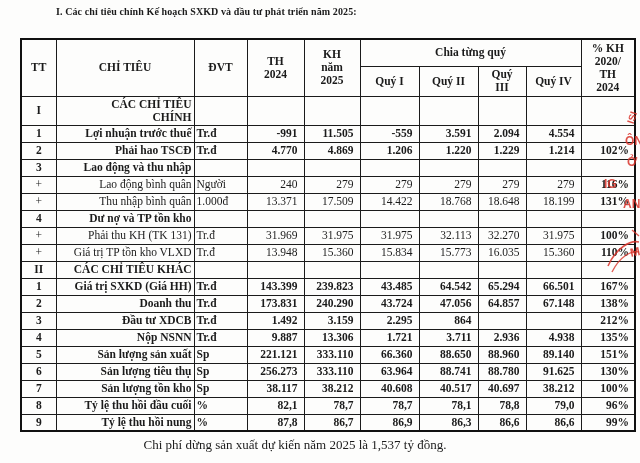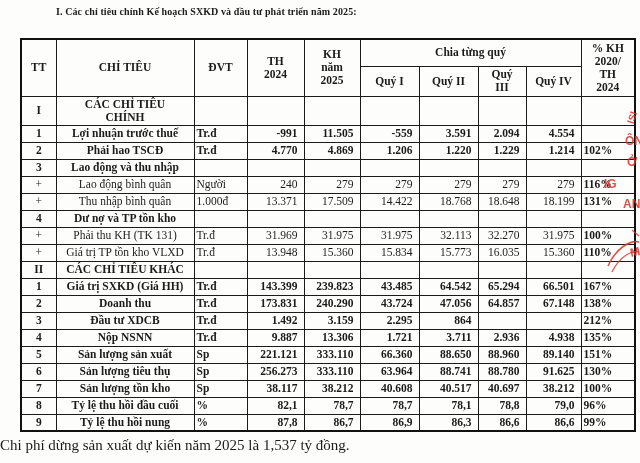--- a/index.html
+++ b/index.html
@@ -40,31 +40,32 @@
     text-align:center;
     padding:1px 1px;
   }
   tr.h1 th { height:27px; }
   tr.h2 th { height:30px; }
   tbody tr { height:17px; }
   tbody tr.section-1 { height:29px; }
   tbody td { padding:0 2px; }
   tbody tr.b td { font-weight:bold; }
   td.c-tt { text-align:center; }
-  td.c-name { text-align:center; }
+  td.c-name { text-align:right; }
   td.c-dvt { text-align:left; }
   td.c-th2024, td.c-kh2025, td.c-q1, td.c-q2, td.c-q3, td.c-q4 {
     text-align:right; padding-right:6px;
   }
-  td.c-pct { padding-right:5px; font-weight:bold;margin-top:36px; }
+  td.c-pct { text-align:right; padding-right:5px; font-weight:bold;margin-top:36px; }
   .footer-note {
     position:absolute;
     top:437px; left:0;
     width:590px;
-    font-size:15px;
+    text-align:center;
+    font-size:13px;
   }
   .stamp-frag {
     position:absolute;
     font-family:"Liberation Sans","DejaVu Sans",sans-serif;
     font-weight:bold;
     font-size:12px;
     color:#d9342b;
     opacity:.85;
     white-space:nowrap;
     pointer-events:none;

